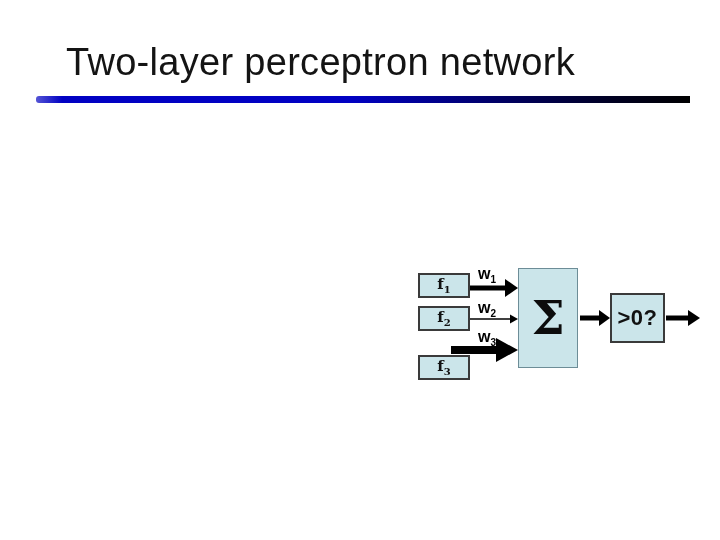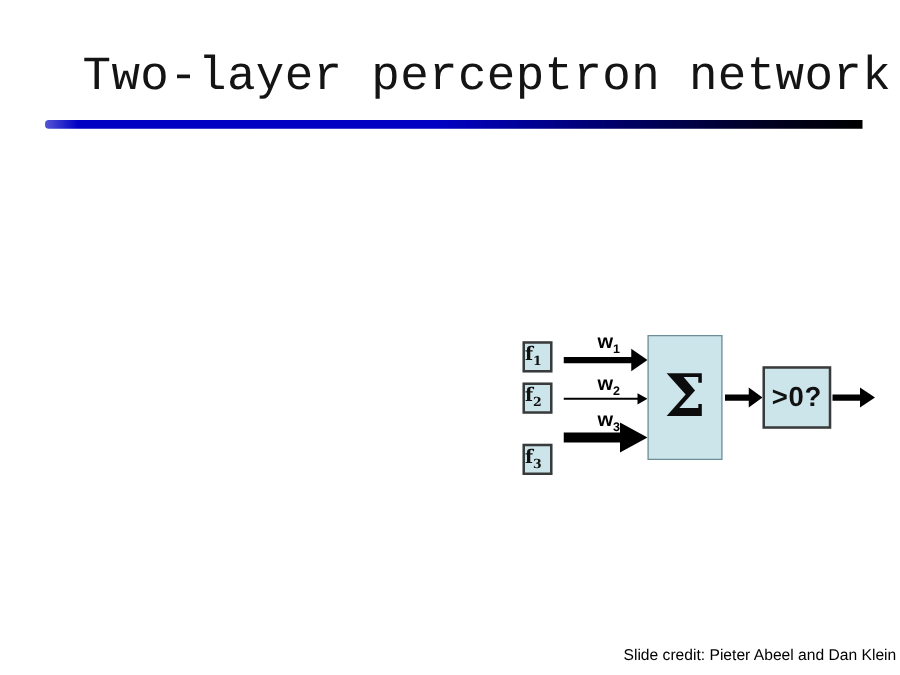--- a/index.html
+++ b/index.html
@@ -15,21 +15,20 @@
   .title {
     position: absolute;
     left: 66px; top: 43px;
     margin: 0;
     font-size: 38px;
     font-weight: 400;
     letter-spacing: 0.3px;
     color: var(--title-text, #141414);
     line-height: 1;
     white-space: nowrap;
-    font-family: Liberation Mono, monospace;
   }
 
   .rule {
     position: absolute;
     left: 36px; top: 96px;
     width: 654px; height: 7px;
     border-radius: 3px 0 0 3px;
     background: linear-gradient(90deg,
       #5555d5 0%,
       var(--rule-blue, #0101c3) 4%,
@@ -45,25 +44,25 @@
     position: absolute;
     left: 400px; top: 255px;
     width: 320px; height: 130px;
   }
   .arrow-layer .shaft { stroke: var(--arrow, #000000); }
   .arrow-layer .head  { fill: var(--arrow, #000000); }
 
   .fbox {
     position: absolute;
     left: 418px;
-    width: 24px; height: 25px;
+    width: 52px; height: 25px;
     box-sizing: border-box;
     background: var(--node-fill, #cbe5ea);
     border: 2px solid var(--node-border-dark, #3a3a3a);
-    display: flex; align-items: center; justify-content: flex-start;
+    display: flex; align-items: center; justify-content: center;
   }
   .fbox .nodetext {
     font-family: "DejaVu Serif", serif;
     font-weight: 700;
     font-size: 15px;
     color: #111111;
     line-height: 1;
   }
   .fbox sub, .wlabel sub {
     font-size: 10px;
@@ -177,15 +176,14 @@
     <div class="sumbox">
       <span class="sigma">Σ</span>
     </div>
 
     <div class="threshbox">
       <span class="threshtext">&gt;0?</span>
     </div>
 
   </div>
 
-  <div class="credit">Slide credit: Pieter Abeel and Dan Klein</div>
 
 </div>
 
 </body></html>

